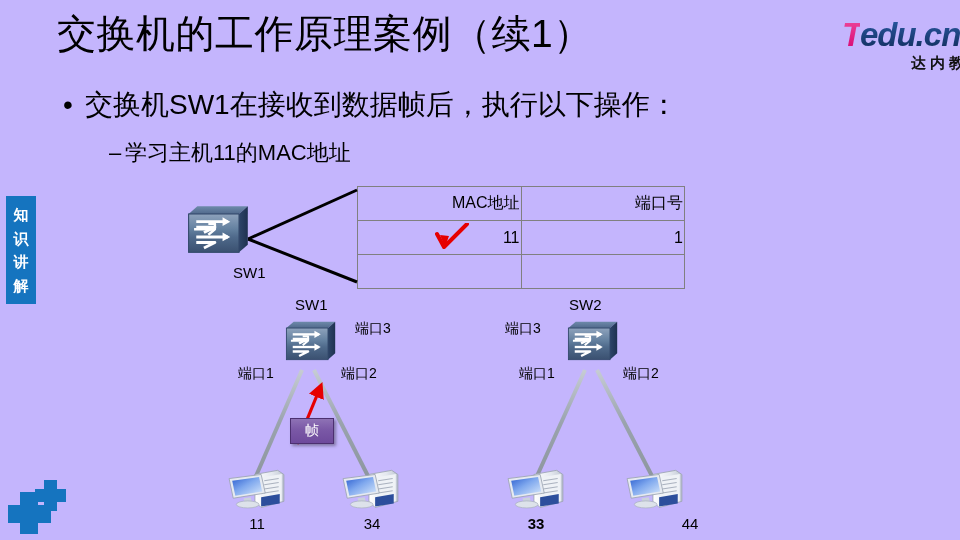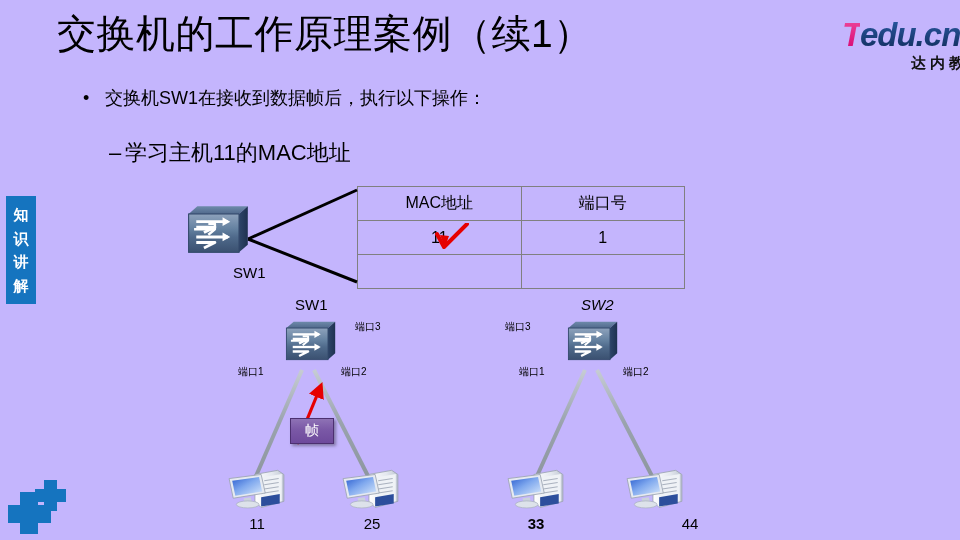--- a/index.html
+++ b/index.html
@@ -71,24 +71,23 @@
     font-weight: bold;
     color: #111111;
     letter-spacing: 4px;
   }
 
   
   #bullet1 {
     position: absolute;
     left: 63px;
     top: 86px;
-    font-size: 18px;
+    font-size: 28px;
     color: #000000;
     white-space: nowrap;
-    margin-left: 20px;
   }
   #bullet1 .dot {
     display: inline-block;
     width: 22px;
   }
   #bullet2 {
     position: absolute;
     left: 109px;
     top: 138px;
     font-size: 22px;
@@ -129,42 +128,42 @@
     left: 357px;
     top: 186px;
     width: 328px;
     height: 96px;
     border-collapse: collapse;
     table-layout: fixed;
   }
   #mac-table td {
     border: 1px solid #808080;
     height: 31px;
-    text-align: center;
+    text-align: right;
     vertical-align: middle;
     font-size: 16px;
     color: #000000;
     position: relative;
   }
   .check-cell { position: relative; }
   .check-mark {
     position: absolute;
     left: 50%;
     top: 2px;
     width: 34px;
     height: 26px;
     margin-left: -4px;
     pointer-events: none;
   }
 
   
   #diagram { position: absolute; left: 0; top: 0; width: 960px; height: 540px; }
   .node-label {
     position: absolute;
-    font-size: 10px;
+    font-size: 14px;
     color: #000000;
     white-space: nowrap;
   }
   .host-label {
     position: absolute;
     font-size: 15px;
     color: #000000;
     text-align: center;
     width: 44px;
   }
@@ -347,29 +346,29 @@
     <use href="#pcIcon" x="340" y="466" width="62" height="50"></use>
     <use href="#pcIcon" x="505" y="466" width="62" height="50"></use>
     <use href="#pcIcon" x="624" y="466" width="62" height="50"></use>
   </svg>
 
   <div id="frame-chip">帧</div>
 
   <div class="node-label" style="left:233px; top:264px; font-size:15px;">SW1</div>
 
   <div class="node-label" style="left:295px; top:296px; font-size:15px;">SW1</div>
-  <div class="node-label" style="left:581px; top:296px; font-size:15px;font-style:italic;">SW2</div>
+  <div class="node-label" style="left:569px; top:296px; font-size:15px;">SW2</div>
 
   <div class="node-label" style="left:355px; top:320px;">端口3</div>
   <div class="node-label" style="left:505px; top:320px;">端口3</div>
 
   <div class="node-label" style="left:238px; top:365px;">端口1</div>
   <div class="node-label" style="left:341px; top:365px;">端口2</div>
 
   <div class="node-label" style="left:519px; top:365px;">端口1</div>
   <div class="node-label" style="left:623px; top:365px;">端口2</div>
 
   <div class="host-label" style="left:235px; top:515px;">11</div>
-  <div class="host-label" style="left:350px; top:515px;">25</div>
+  <div class="host-label" style="left:350px; top:515px;">34</div>
   <div class="host-label" style="left:514px; top:515px;font-weight:bold;">33</div>
   <div class="host-label" style="left:668px; top:515px;">44</div>
 
 </div>
 
 </body></html>

